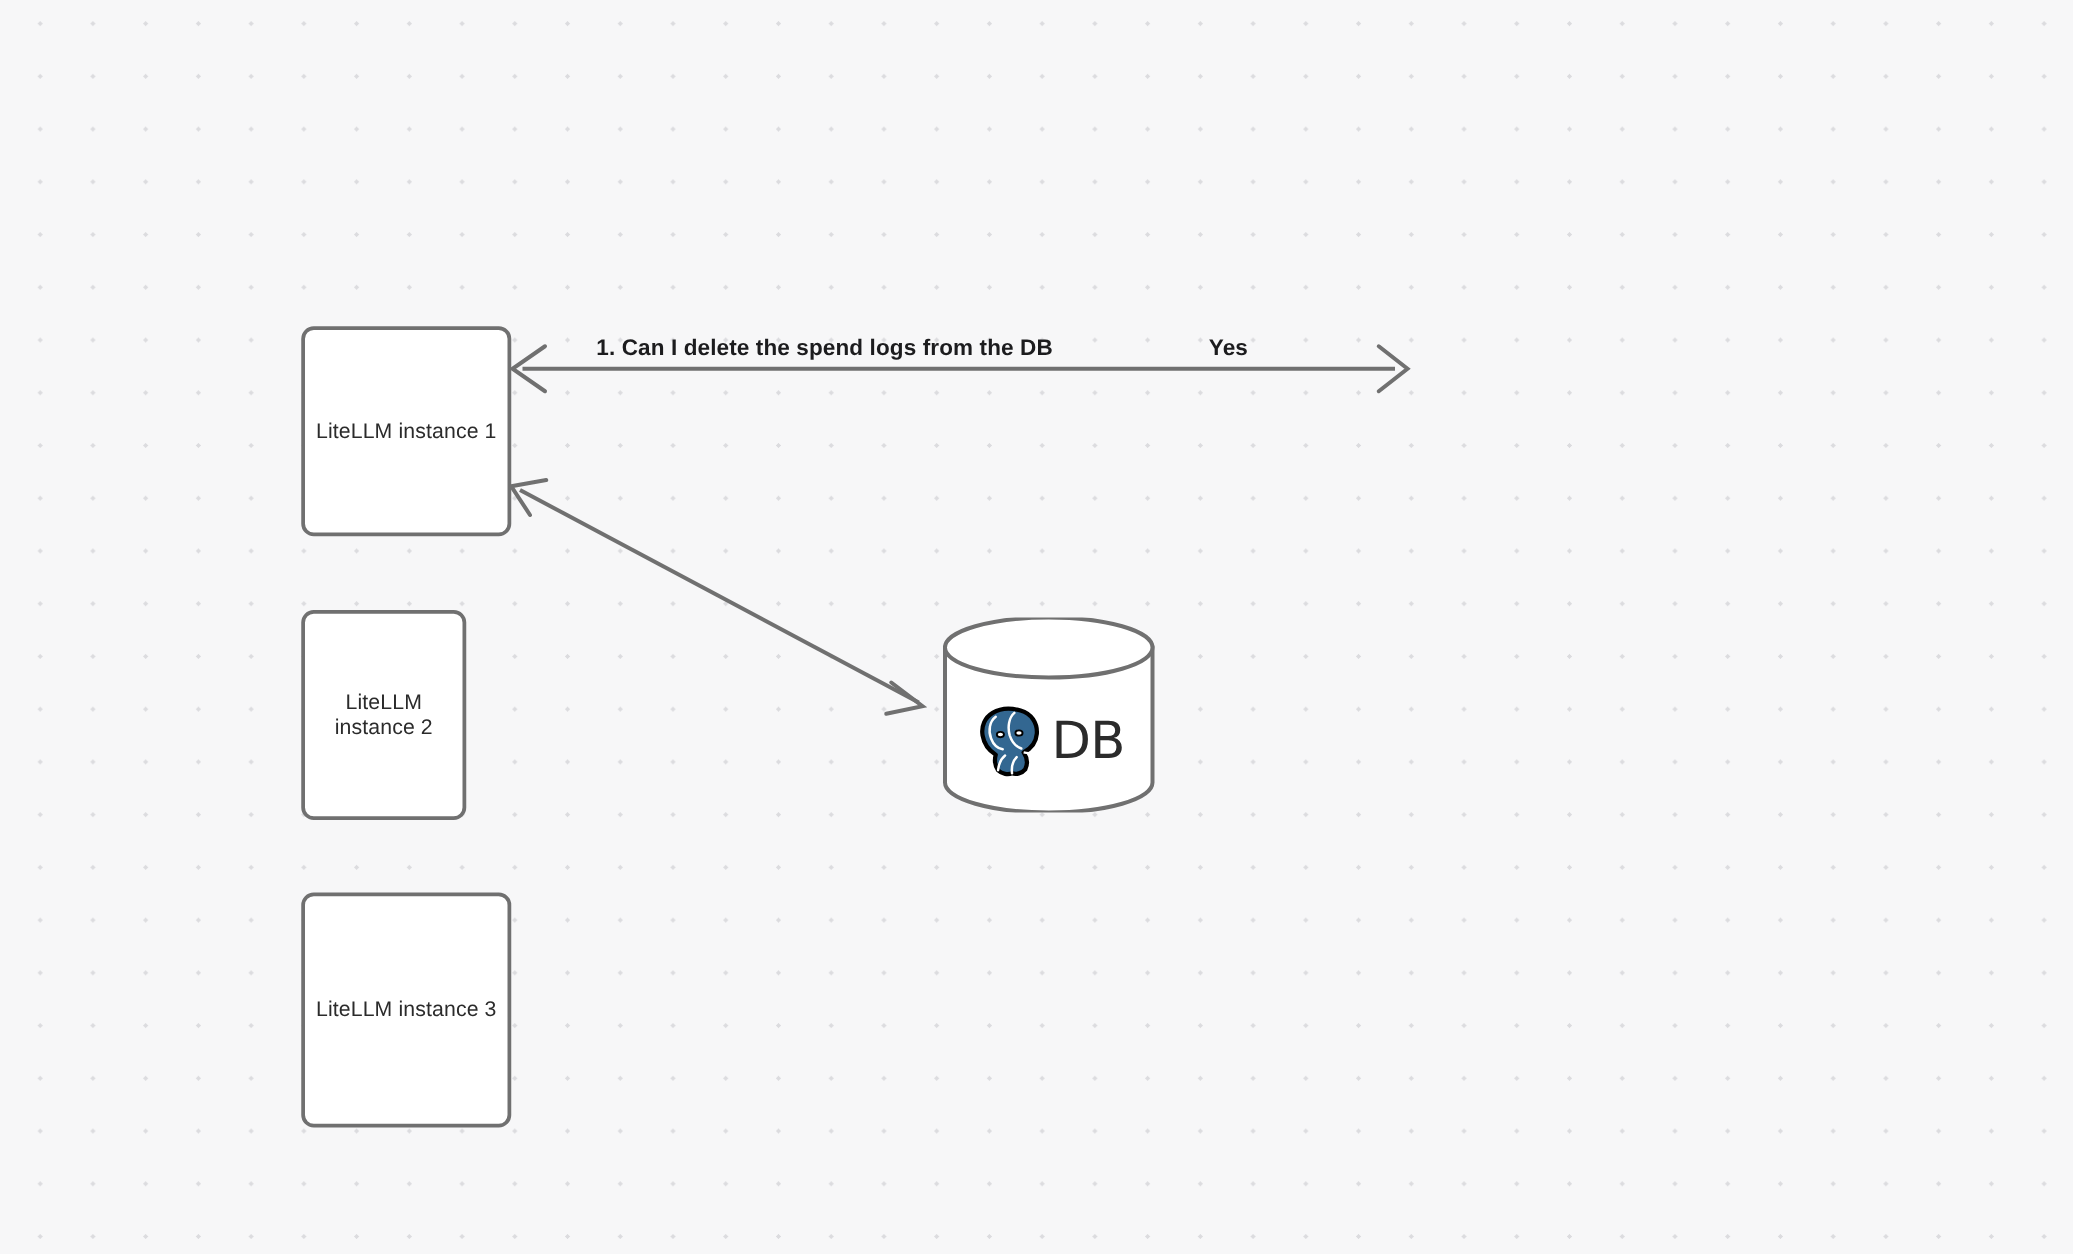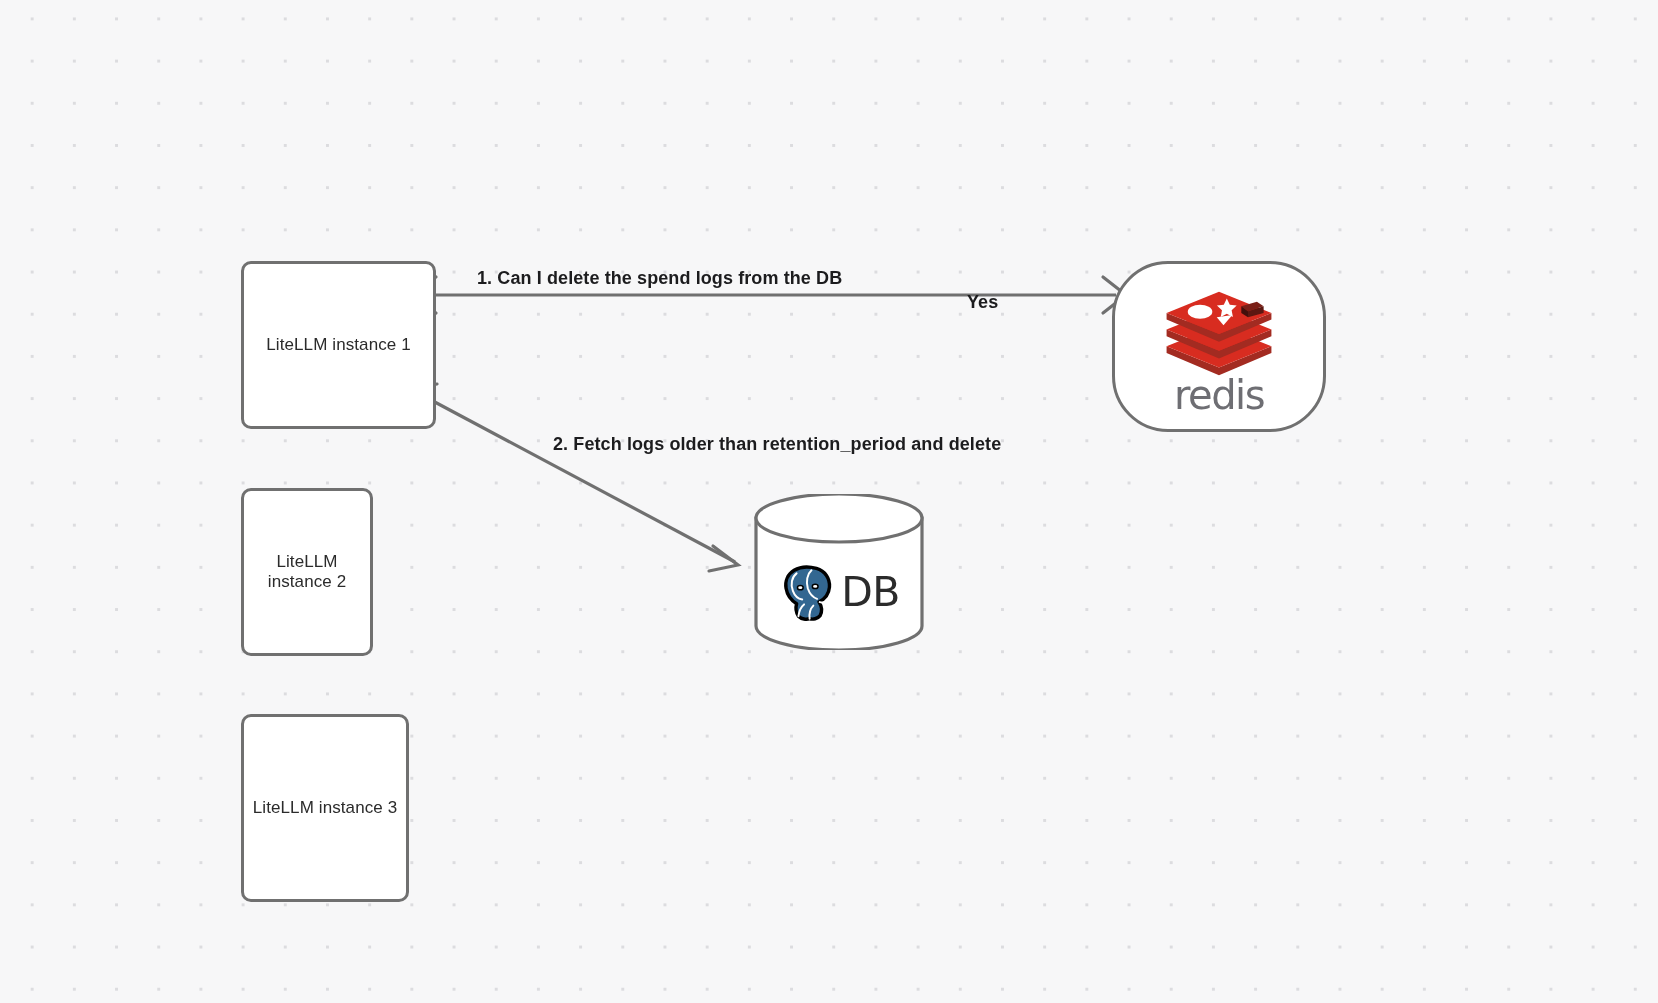--- a/index.html
+++ b/index.html
@@ -42,21 +42,21 @@
     justify-content: center;
   }
   .node-label {
     font-size: 17px;
     color: #2b2b2b;
     letter-spacing: 0.1px;
     text-align: center;
     line-height: 1.2;
   }
 
-  #inst1 { left: 241px; top: 261px;  width: 195px; height: 168px; }
+  #inst1 { left: 241px; top: 261px;  width: 168px; height: 168px; }
   #inst2 { left: 241px; top: 488px;  width: 132px; height: 168px; justify-content: center; }
   #inst3 { left: 241px; top: 714px;  width: 168px; height: 188px; }
 
   
   #redis-node {
     position: absolute;
     left: 1112px; top: 261px;
     width: 214px; height: 171px;
     background: #ffffff;
     border: 3px solid #707070;
@@ -121,21 +121,21 @@
   
   .edge-label {
     position: absolute;
     font-size: 18px;
     font-weight: bold;
     color: #1c1c1e;
     white-space: nowrap;
     letter-spacing: 0.1px;
   }
   #label-1 { left: 477px; top: 268px; }
-  #label-yes { left: 967px; top: 268px; margin-top: 24px; }
+  #label-yes { left: 967px; top: 268px; }
   #label-2 { left: 553px; top: 434px; }
 </style>
 </head>
 <body>
 
 <div id="canvas">
 
   <div id="dotgrid"></div>
 
   <svg id="edges" viewBox="0 0 1658 1003" xmlns="http://www.w3.org/2000/svg">
@@ -162,46 +162,20 @@
   </div>
 
   <div class="node-box" id="inst2">
     <span class="node-label">LiteLLM instance 2</span>
   </div>
 
   <div class="node-box" id="inst3">
     <span class="node-label">LiteLLM instance 3</span>
   </div>
 
-  <div id="redis-node">
-    <div id="redis-logo-wrap">
-      <svg viewBox="0 0 200 165" width="112" height="92" xmlns="http://www.w3.org/2000/svg">
-
-        <path d="M100 148 L6 110 L6 122 L100 162 L194 122 L194 110 Z" fill="#a32b21"></path>
-        <path d="M6 110 L100 72 L194 110 L100 148 Z" fill="#d82c20"></path>
-
-        <path d="M100 118 L6 80 L6 92 L100 132 L194 92 L194 80 Z" fill="#a32b21"></path>
-        <path d="M6 80 L100 42 L194 80 L100 118 Z" fill="#d82c20"></path>
-
-        <path d="M100 88 L6 50 L6 62 L100 102 L194 62 L194 50 Z" fill="#a32b21"></path>
-        <path d="M6 50 L100 12 L194 50 L100 88 Z" fill="#d82c20"></path>
-
-        <path d="M118 26 l5.4 11.2 12.3 1.7 -9 8.5 2.2 12.2 -10.9 -5.9 -10.9 5.9 2.2 -12.2 -9 -8.5 12.3 -1.7 Z" fill="#ffffff" transform="translate(-4,-2) scale(1.0)"></path>
-
-        <ellipse cx="66" cy="48" rx="22" ry="12.5" fill="#ffffff"></ellipse>
-
-        <path d="M96 58 L124 54 L108 72 Z" fill="#ffffff"></path>
-
-        <path d="M140 38 L168 30 L180 38 L152 47 Z" fill="#7a1f17"></path>
-        <path d="M152 47 L180 38 L180 50 L152 58 Z" fill="#5c1711"></path>
-        <path d="M140 38 L152 47 L152 58 L140 50 Z" fill="#42100c"></path>
-      </svg>
-    </div>
-    <div id="redis-wordmark">redis</div>
-  </div>
 
   <div id="db-node">
     <svg id="db-inner" width="172" height="156" viewBox="0 0 172 156" xmlns="http://www.w3.org/2000/svg">
 
       <path d="M3 24 L3 132 A83 24 0 0 0 169 132 L169 24 Z" fill="#ffffff" stroke="#707070" stroke-width="3.2"></path>
 
       <ellipse cx="86" cy="24" rx="83" ry="24" fill="#ffffff" stroke="#707070" stroke-width="3.2"></ellipse>
     </svg>
 
     <div id="db-content">
@@ -226,15 +200,14 @@
         </g>
 
         <path d="M66 66 C74 68 80 66 82 61" fill="none" stroke="#ffffff" stroke-width="3"></path>
       </svg>
       <span id="db-text">DB</span>
     </div>
   </div>
 
   <div class="edge-label" id="label-1">1.  Can I delete the spend logs from the DB</div>
   <div class="edge-label" id="label-yes">Yes</div>
-  <div class="edge-label" id="label-2">2.  Fetch logs older than retention_period and delete</div>
 
 </div>
 
 </body></html>

